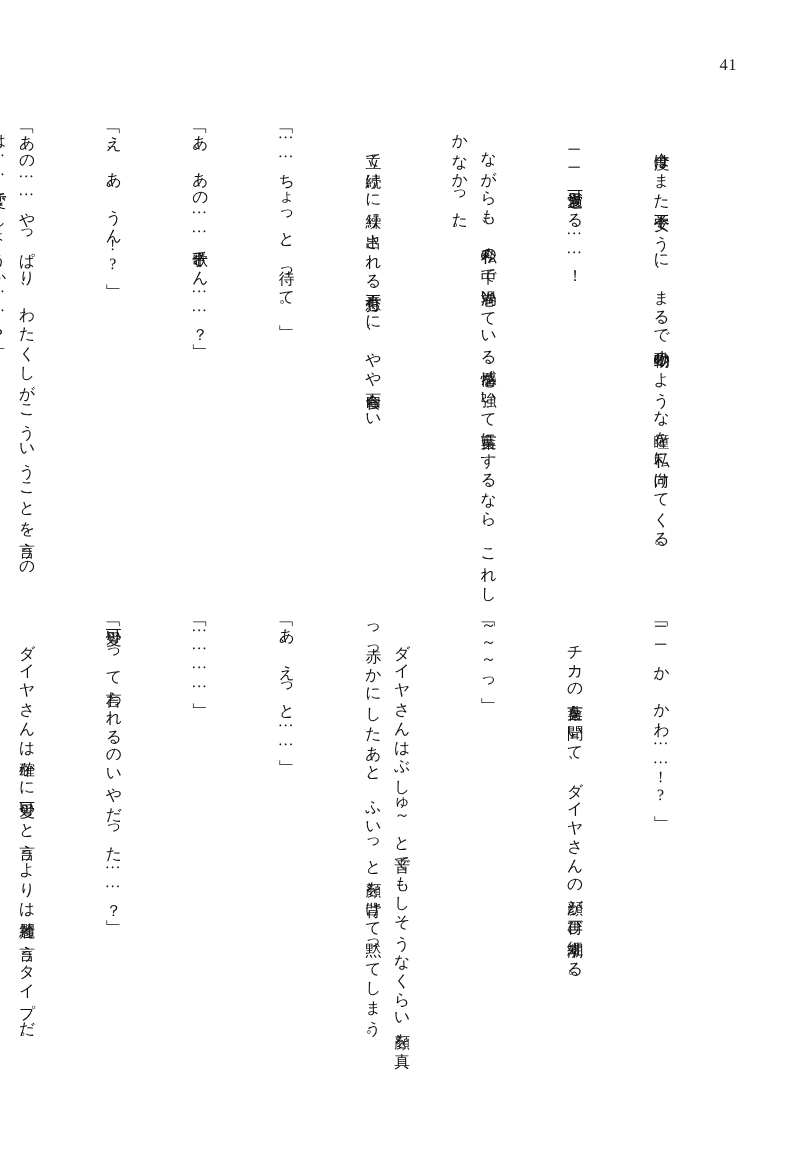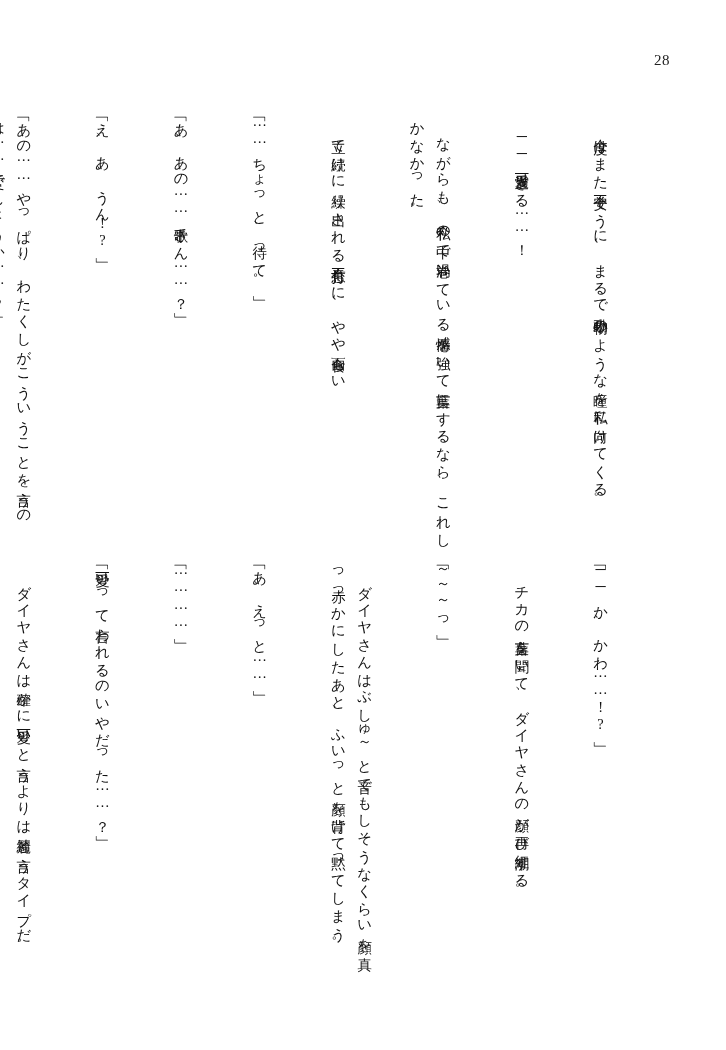--- a/index.html
+++ b/index.html
@@ -62,21 +62,21 @@
   
   .block .para + .para {
     margin-top: 0;
   }
 </style>
 </head>
 <body>
 
 <div class="page">
 
-  <div class="page-number">28</div>
+  <div class="page-number">41</div>
 
   <div class="block" id="block-top">
     <div class="para">　今度はまた不安そうに、まるで小動物のような瞳を私に向けてくる。</div>
     <div class="para">　──可愛過ぎる……！</div>
     <div class="para">　ながらも、今私の中で渦巻いている感情を強いて言葉にするなら、これしかなかった。</div>
     <div class="para">　立て続けに繰り出される不意打ちに、やや面食らい</div>
     <div class="para">「……ちょっと、待って。」</div>
     <div class="para">「あ、あの……千歌さん……？」</div>
     <div class="para">「え、あ、うん!?」</div>
     <div class="para">「あの……やっぱり、わたくしがこういうことを言うのは……変でしょうか……？」</div>

